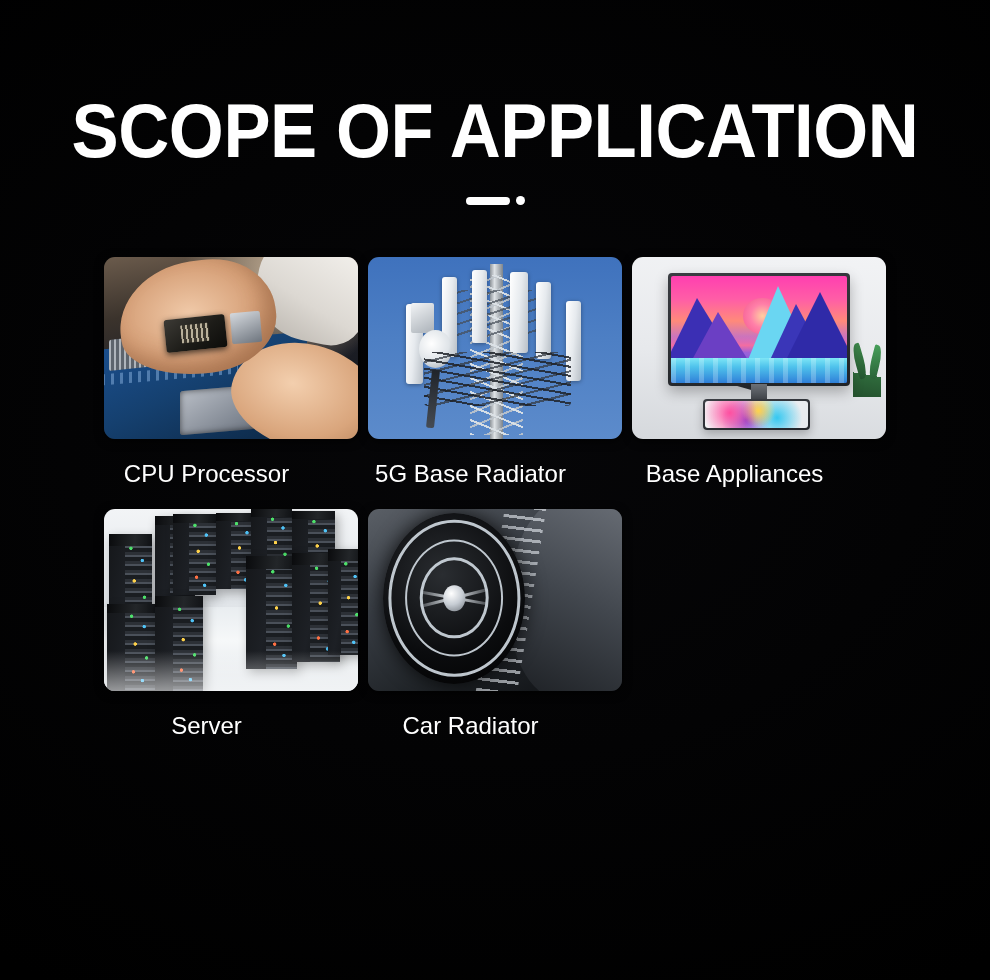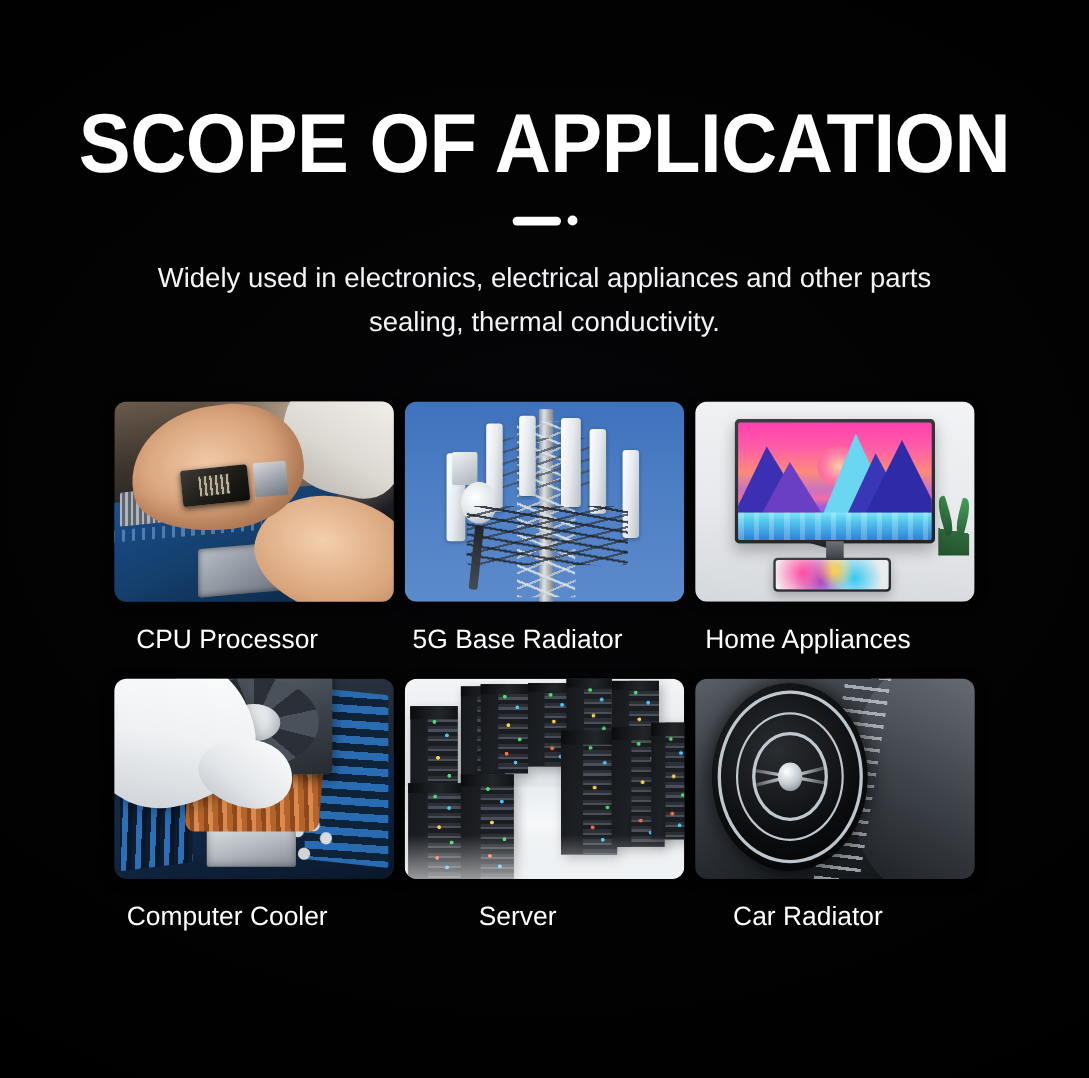--- a/index.html
+++ b/index.html
@@ -514,21 +514,20 @@
 <body>
 
 <div class="page">
 
   <div class="header">
     <h1 class="title">SCOPE OF APPLICATION</h1>
     <div class="divider">
       <span class="bar"></span>
       <span class="dot"></span>
     </div>
-    <p class="subtitle">Widely used in electronics, electrical appliances and other parts sealing, thermal conductivity.</p>
   </div>
 
   <div class="grid">
 
     <div class="cell">
       <div class="card">
         <div class="scene">
           <div class="cpu-bg"></div>
           <div class="cpu-board"></div>
           <div class="cpu-heat"></div>
@@ -582,43 +581,23 @@
               <div class="mtn mtn-r"></div>
               <div class="water"></div>
             </div>
           </div>
           <div class="mon-stand"></div>
           <div class="tablet">
               <div class="tablet-screen"></div>
             </div>
         </div>
       </div>
-      <div class="caption">Home Appliances</div>
+      <div class="caption">Base Appliances</div>
     </div>
 
-    <div class="cell">
-      <div class="card">
-        <div class="scene">
-          <div class="cool-bg"></div>
-          <div class="mb"></div>
-          <div class="ram"></div>
-          <div class="slots"></div>
-          <div class="caps"></div>
-          <div class="hs-base"></div>
-          <div class="pipes"></div>
-          <div class="fan-body">
-            <div class="fan-disc"></div>
-            <div class="fan-hub"></div>
-          </div>
-          <div class="glove"></div>
-          <div class="glove2"></div>
-        </div>
-      </div>
-      <div class="caption">Computer Cooler</div>
-    </div>
 
     <div class="cell">
       <div class="card">
         <div class="scene">
           <div class="dc-bg"></div>
           <div class="dc-floor"></div>
           <div class="rack r1">
               <div class="face"></div>
               <div class="top"></div>
             </div>

